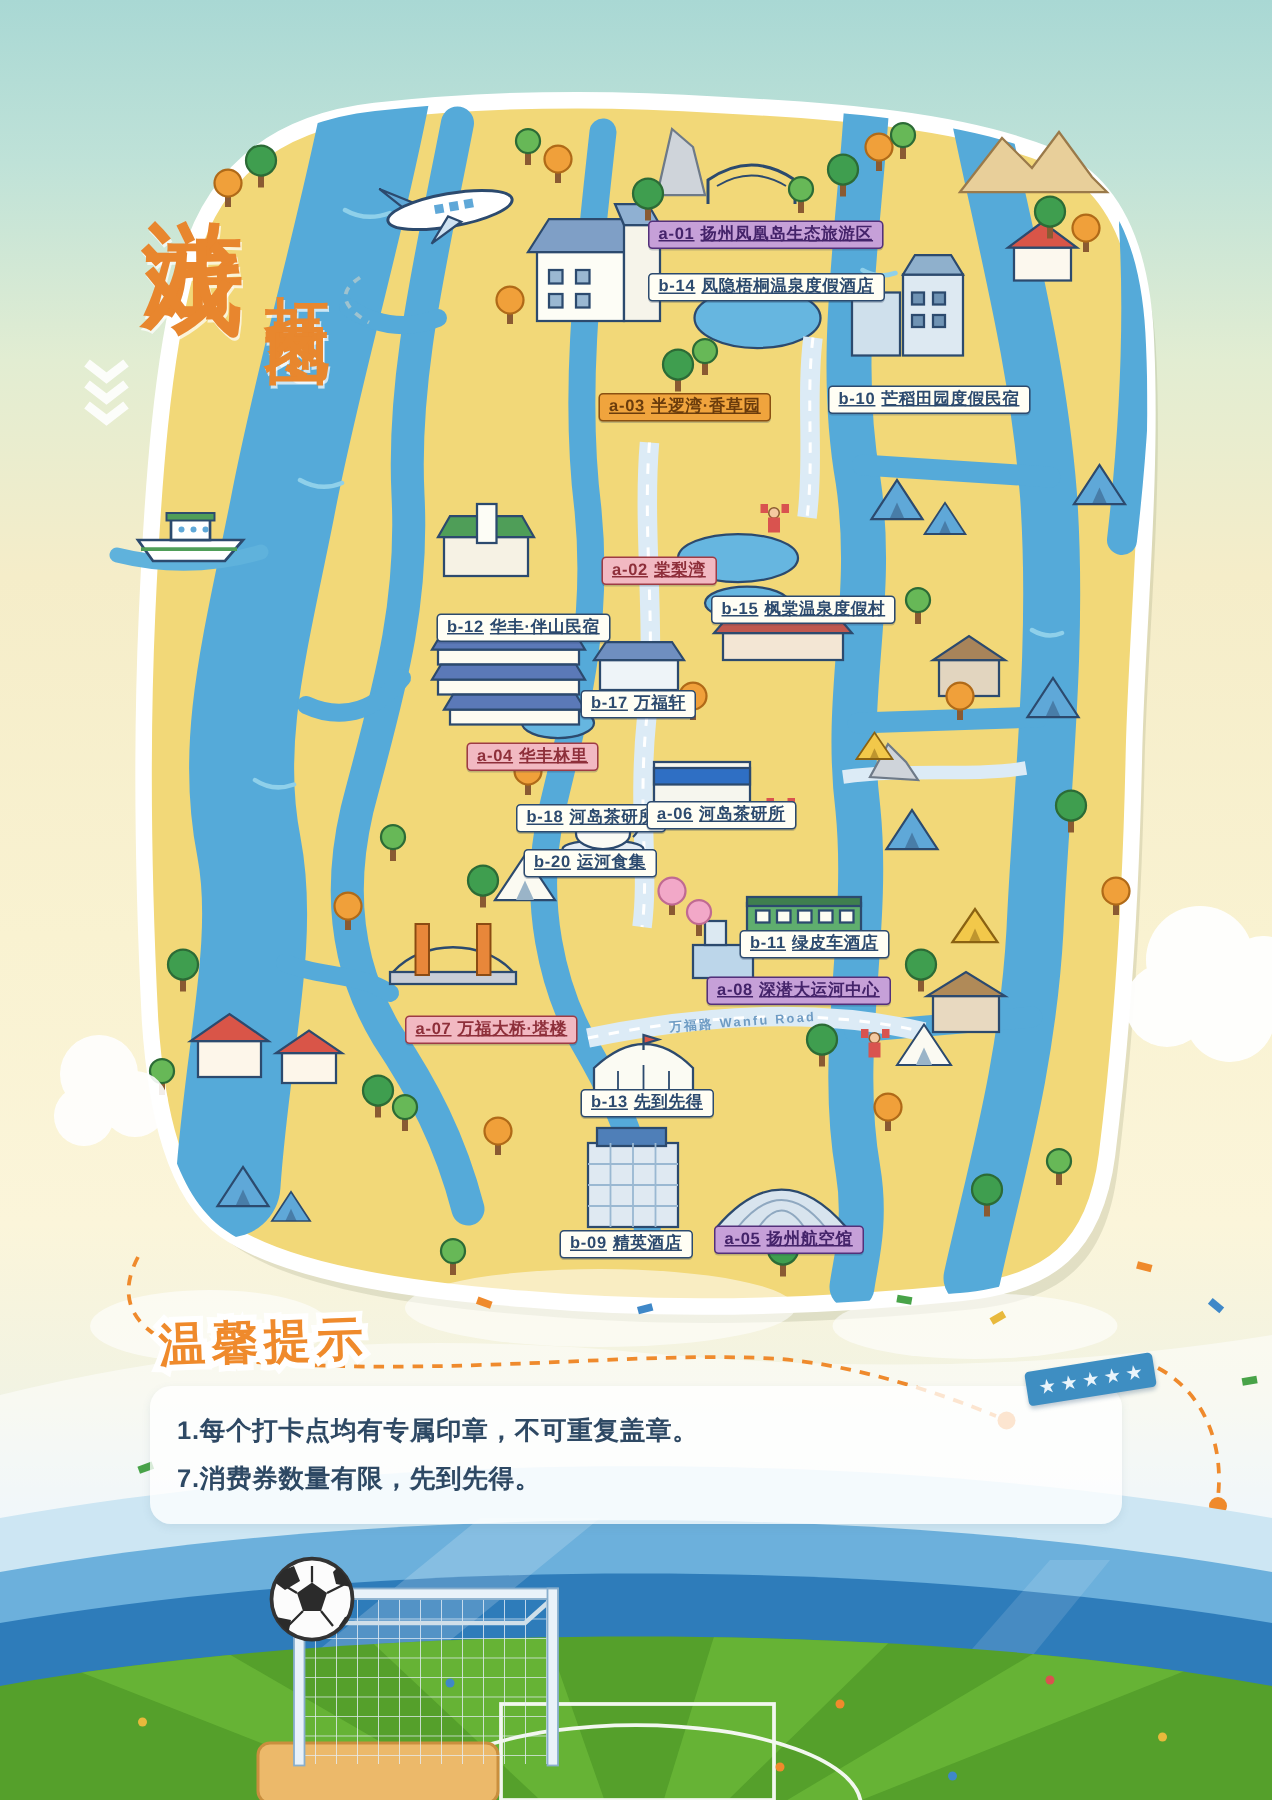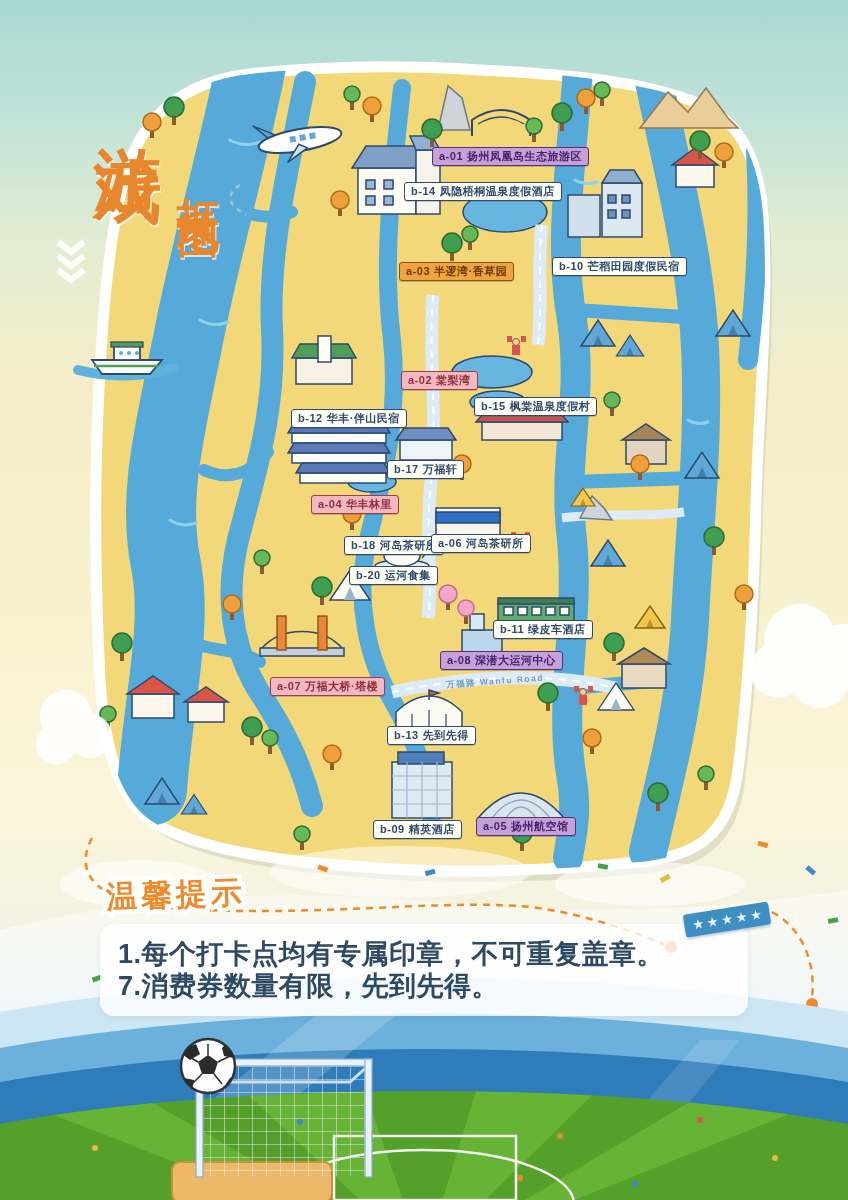--- a/index.html
+++ b/index.html
@@ -8,20 +8,21 @@
     font-family:"Liberation Sans","DejaVu Sans",sans-serif;
     background:linear-gradient(180deg,#a9d8d4 0%,#bfe2d8 9%,#e2edd2 20%,#f5edc9 32%,#f9f2d1 52%,#fbf5da 68%,#f2f3e2 77%,#e2eef4 84%,#d5e9f4 90%);
   }
   svg{position:absolute;left:0;top:0;}
   .pill{
     position:absolute;z-index:30;white-space:nowrap;
     font-size:11px;font-weight:bold;line-height:1;
     padding:3px 6px;border-radius:3px;border:1.6px solid #2c4a6e;
     background:#fffef4;color:#2c4a6e;box-shadow:0 1px 0 rgba(40,60,90,.25);
     letter-spacing:.5px;
+    text-decoration:underline;
   }
   .pill .code{margin-right:4px;}
   .pill.purple{background:#c6a0d8;border-color:#53307a;color:#44236a;}
   .pill.pink{background:#f2b9c2;border-color:#9e3b44;color:#8e2f3a;}
   .pill.orange{background:#f0a43d;border-color:#8a5012;color:#6b3c0c;}
   .title-main{
     position:absolute;left:84px;top:92px;z-index:20;
     writing-mode:vertical-rl;text-orientation:upright;
     font-size:68px;font-weight:800;color:#e8862e;letter-spacing:10px;
     text-shadow:1px 2px 0 rgba(255,255,255,.7);
@@ -45,21 +46,21 @@
   .tips-title::before{
     content:attr(data-text);position:absolute;left:0;top:0;z-index:-1;
     -webkit-text-stroke:8px #ffffff;letter-spacing:4px;
   }
   .tips-card{
     position:absolute;left:100px;top:924px;width:612px;z-index:40;
     background:rgba(255,255,255,.78);border-radius:14px;
     padding:14px 18px;box-shadow:0 2px 6px rgba(90,120,150,.12);
   }
   .tips-card .tip{
-    font-size:27px;font-weight:600;color:#2e4964;line-height:32px;letter-spacing:.5px;
+    font-size:17px;font-weight:600;color:#2e4964;line-height:32px;letter-spacing:.5px;
   }
   .ribbon{
     position:absolute;left:684px;top:908px;z-index:45;
     background:#3e8ec2;border-radius:3px;padding:5px 8px;
     transform:rotate(-9deg);box-shadow:0 2px 3px rgba(40,80,120,.3);
     display:flex;gap:3px;
   }
   .ribbon .star{font-size:13px;color:#eaf4fb;line-height:1;}
 </style>
 </head>
@@ -467,33 +468,33 @@
     <g stroke="#2b2b2b" stroke-width="1.5" fill="none" clip-path="url(#ballclip)">
       <path d="M208,1055 L208,1044 M218,1062 L230,1056 M214,1074 L222,1084 M202,1074 L192,1084 M198,1062 L188,1056"></path>
     </g>
   </g>
 </svg>
 
   <div class="title-main">游戏</div>
   <div class="title-sub">打卡地图</div>
 
   <div class="pill purple" style="left:432px;top:147px"><span class="code">a-01</span><span>扬州凤凰岛生态旅游区</span></div>
-  <div class="pill" style="left:404px;top:182px"><span class="code">b-14</span><span>凤隐梧桐温泉度假酒店</span></div>
+  <div class="pill" style="left:432px;top:182px"><span class="code">b-14</span><span>凤隐梧桐温泉度假酒店</span></div>
   <div class="pill orange" style="left:399px;top:262px"><span class="code">a-03</span><span>半逻湾·香草园</span></div>
   <div class="pill" style="left:552px;top:257px"><span class="code">b-10</span><span>芒稻田园度假民宿</span></div>
   <div class="pill pink" style="left:401px;top:371px"><span class="code">a-02</span><span>棠梨湾</span></div>
   <div class="pill" style="left:291px;top:409px"><span class="code">b-12</span><span>华丰·伴山民宿</span></div>
   <div class="pill" style="left:474px;top:397px"><span class="code">b-15</span><span>枫棠温泉度假村</span></div>
   <div class="pill" style="left:387px;top:460px"><span class="code">b-17</span><span>万福轩</span></div>
   <div class="pill pink" style="left:311px;top:495px"><span class="code">a-04</span><span>华丰林里</span></div>
   <div class="pill" style="left:344px;top:536px"><span class="code">b-18</span><span>河岛茶研所</span></div>
   <div class="pill" style="left:431px;top:534px"><span class="code">a-06</span><span>河岛茶研所</span></div>
   <div class="pill" style="left:349px;top:566px"><span class="code">b-20</span><span>运河食集</span></div>
   <div class="pill" style="left:493px;top:620px"><span class="code">b-11</span><span>绿皮车酒店</span></div>
-  <div class="pill purple" style="left:440px;top:651px"><span class="code">a-08</span><span>深潜大运河中心</span></div>
+  <div class="pill purple" style="left:471px;top:651px"><span class="code">a-08</span><span>深潜大运河中心</span></div>
   <div class="pill pink" style="left:270px;top:677px"><span class="code">a-07</span><span>万福大桥·塔楼</span></div>
   <div class="pill" style="left:387px;top:726px"><span class="code">b-13</span><span>先到先得</span></div>
   <div class="pill" style="left:373px;top:820px"><span class="code">b-09</span><span>精英酒店</span></div>
   <div class="pill purple" style="left:476px;top:817px"><span class="code">a-05</span><span>扬州航空馆</span></div>
 
   <div class="road-label">万福路 Wanfu Road</div>
 
   <div class="tips-title" data-text="温馨提示">温馨提示</div>
   <div class="tips-card">
     <div class="tip">1.每个打卡点均有专属印章，不可重复盖章。</div>

